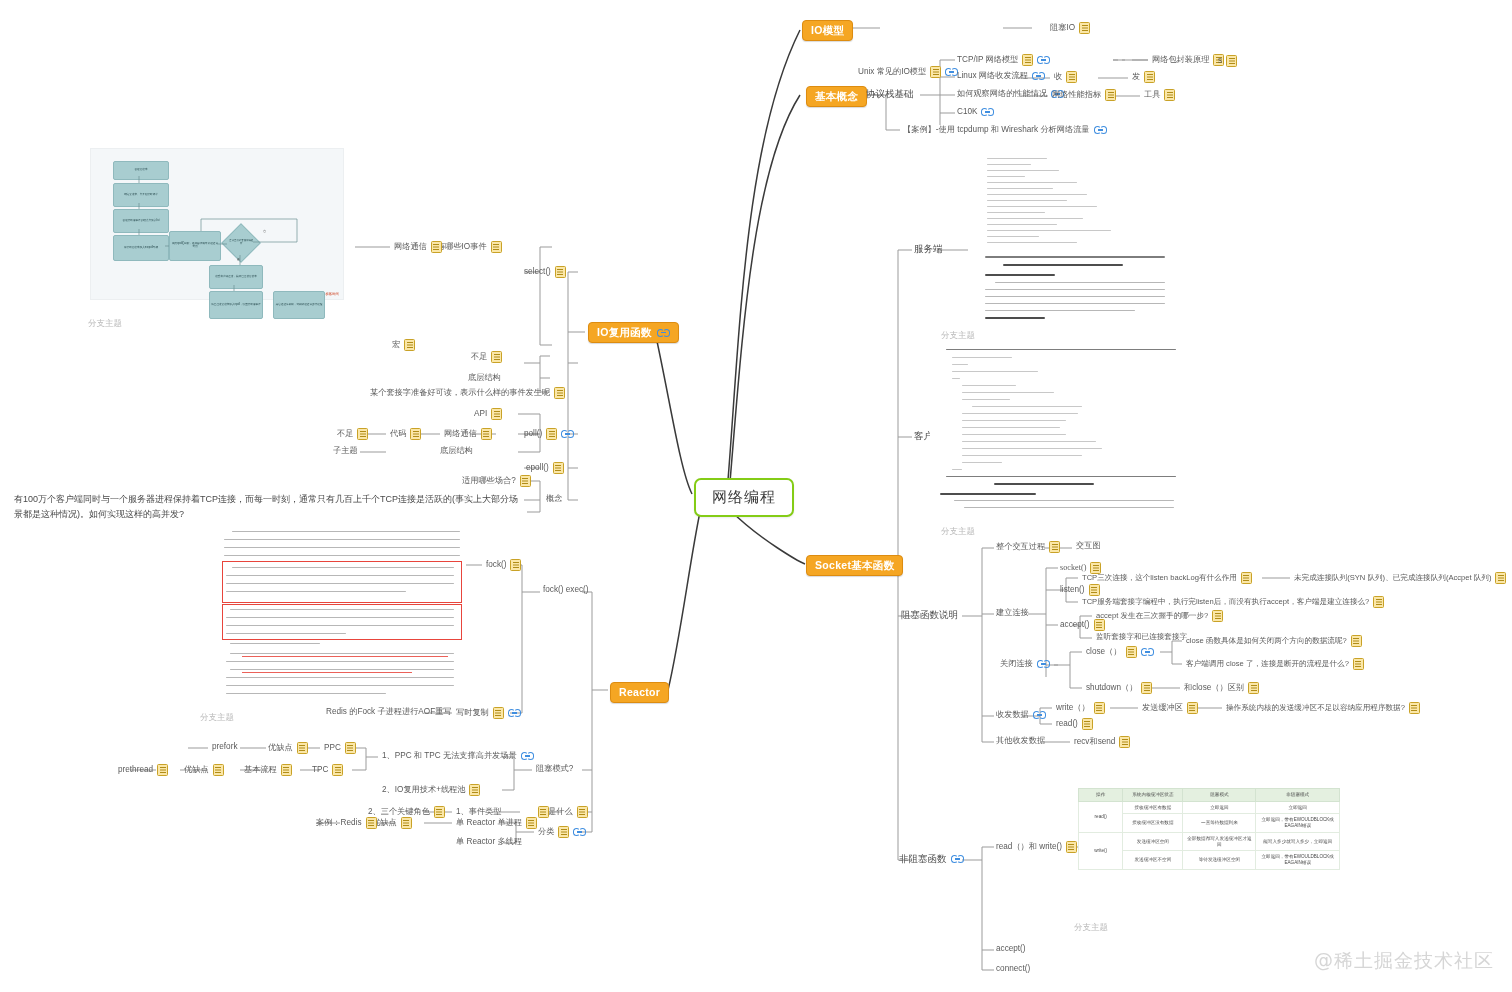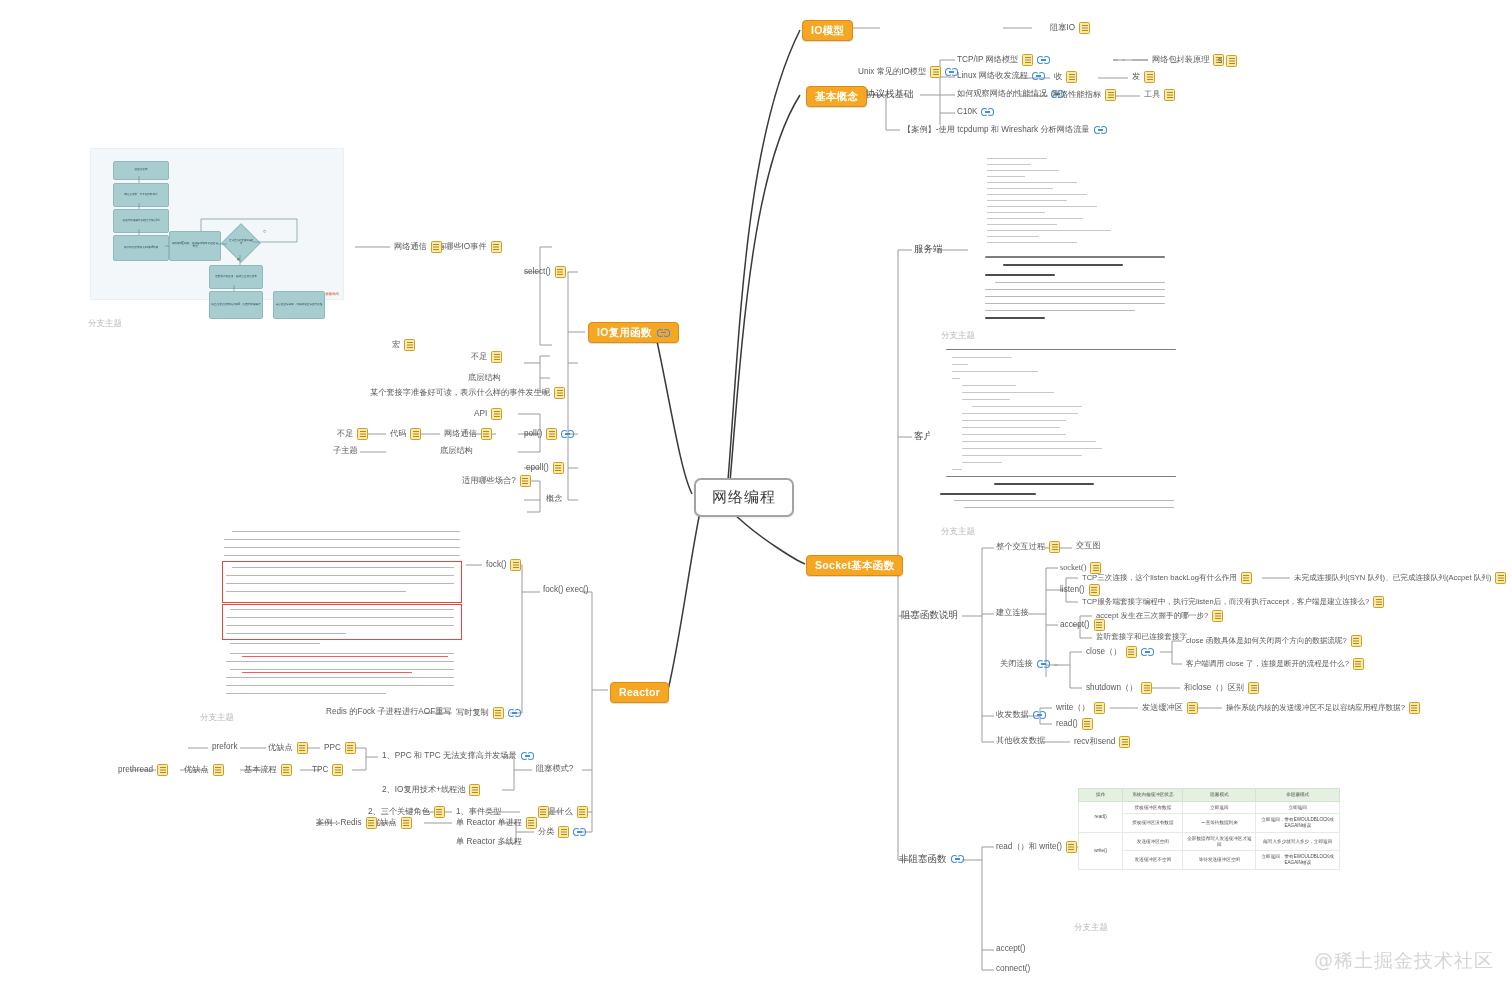--- a/index.html
+++ b/index.html
@@ -9,21 +9,21 @@
     width:1512px;height:992px;position:relative;overflow:hidden;
     color:#3d3d3d;
   }
   #canvas{position:absolute;left:0;top:0;width:1512px;height:992px;}
   svg.wires{position:absolute;left:0;top:0;width:1512px;height:992px;pointer-events:none;}
 
   
   .node{position:absolute;white-space:nowrap;line-height:1.25;}
 
   .root{
-    background:#ffffff;border:2px solid #a3a3a3;border-radius:7px;
+    background:#ffffff;border:2px solid #84cc16;border-radius:7px;
     padding:8px 16px;font-size:15px;color:#3a3a3a;letter-spacing:1px;
     box-shadow:0 1px 2px rgba(0,0,0,.08);
   }
   .lvl1{
     background:#f5a623;border:1px solid #dd8c10;border-radius:4px;
     padding:3px 8px;font-size:10.5px;color:#ffffff;font-weight:bold;
     letter-spacing:.3px;box-shadow:0 1px 1px rgba(0,0,0,.15);
     display:flex;align-items:center;gap:5px;
   }
   .lvl2{font-size:9.5px;color:#4a4a4a;display:flex;align-items:center;gap:4px;}
@@ -409,20 +409,21 @@
     <span class="note-ic"></span>
   </div>
 
   <div class="node leaf" style="left:546px;top:494px;">
     <span>概念</span>
   </div>
   <div class="node leaf" style="left:462px;top:475px;">
     <span>适用哪些场合?</span>
     <span class="note-ic"></span>
   </div>
+  <div class="bigtext" style="left:14px;top:492px;width:510px;">有100万个客户端同时与一个服务器进程保持着TCP连接，而每一时刻，通常只有几百上千个TCP连接是活跃的(事实上大部分场景都是这种情况)。如何实现这样的高并发?</div>
 
   <div class="node lvl1" style="left:806px;top:555px;">
     <span>Socket基本函数</span>
   </div>
 
   <div class="node lvl2" style="left:914px;top:243px;">
     <span>服务端</span>
   </div>
   <div class="node lvl2" style="left:914px;top:430px;">
     <span>客户端</span>

